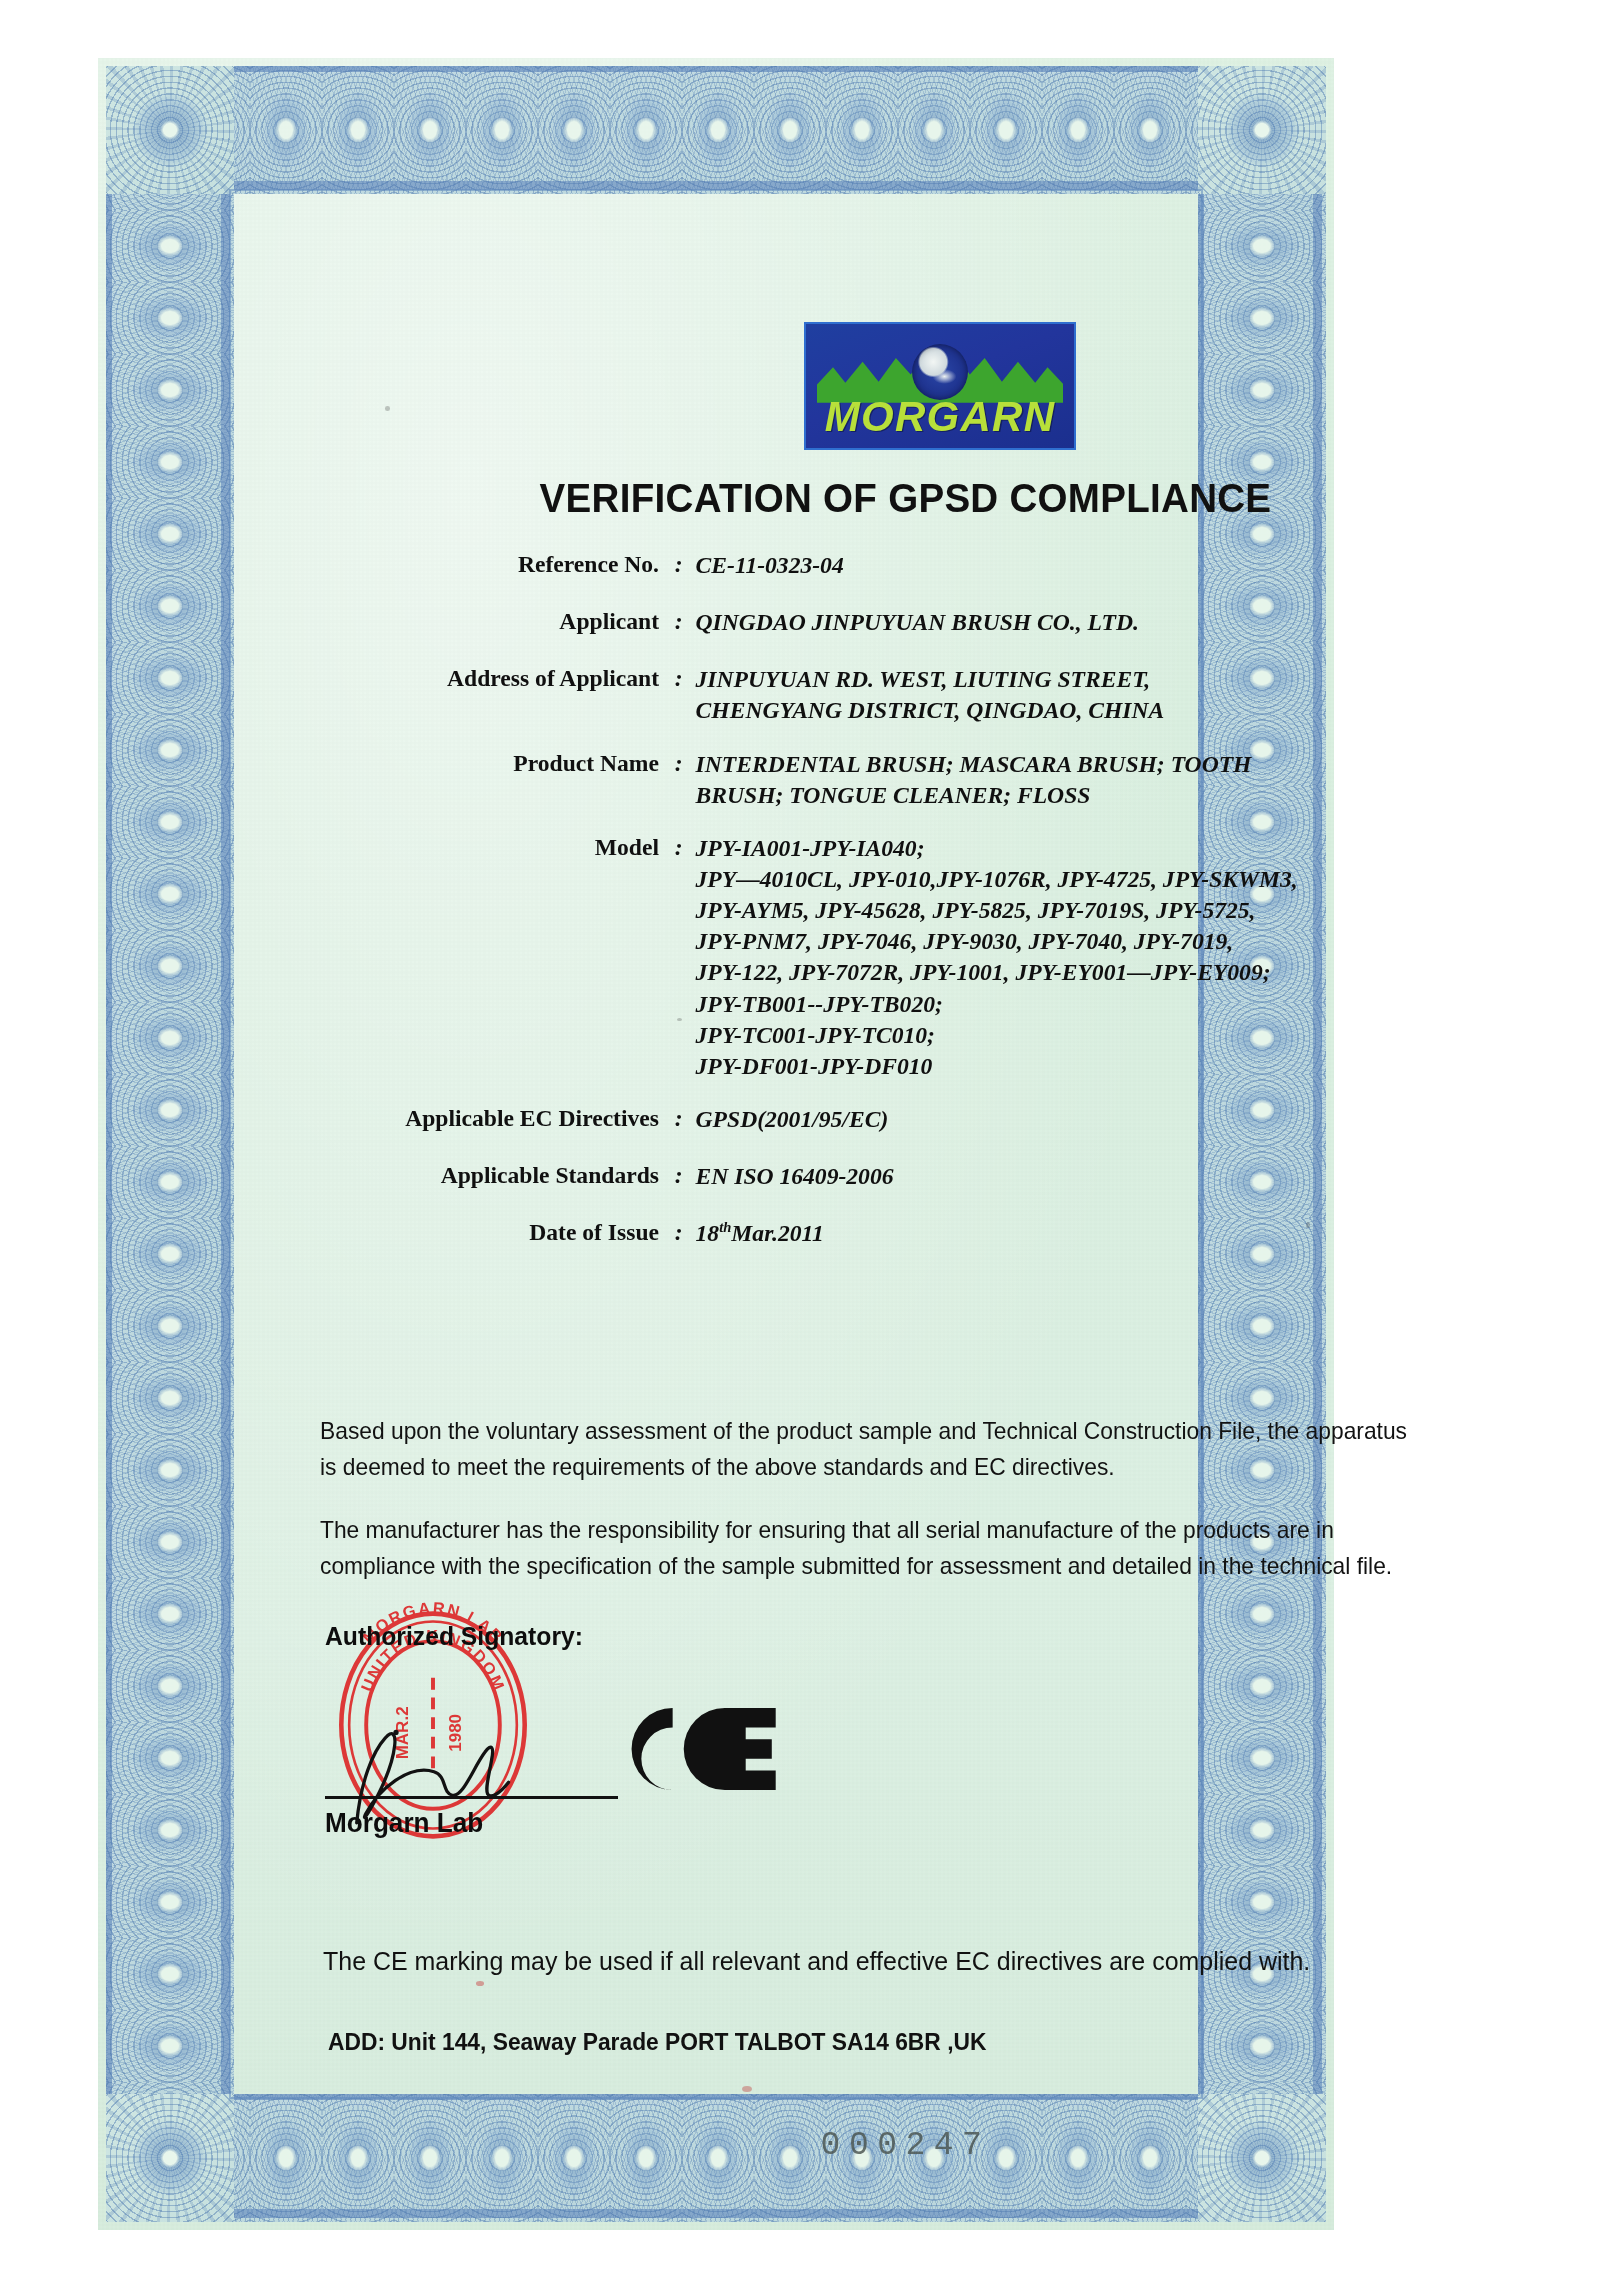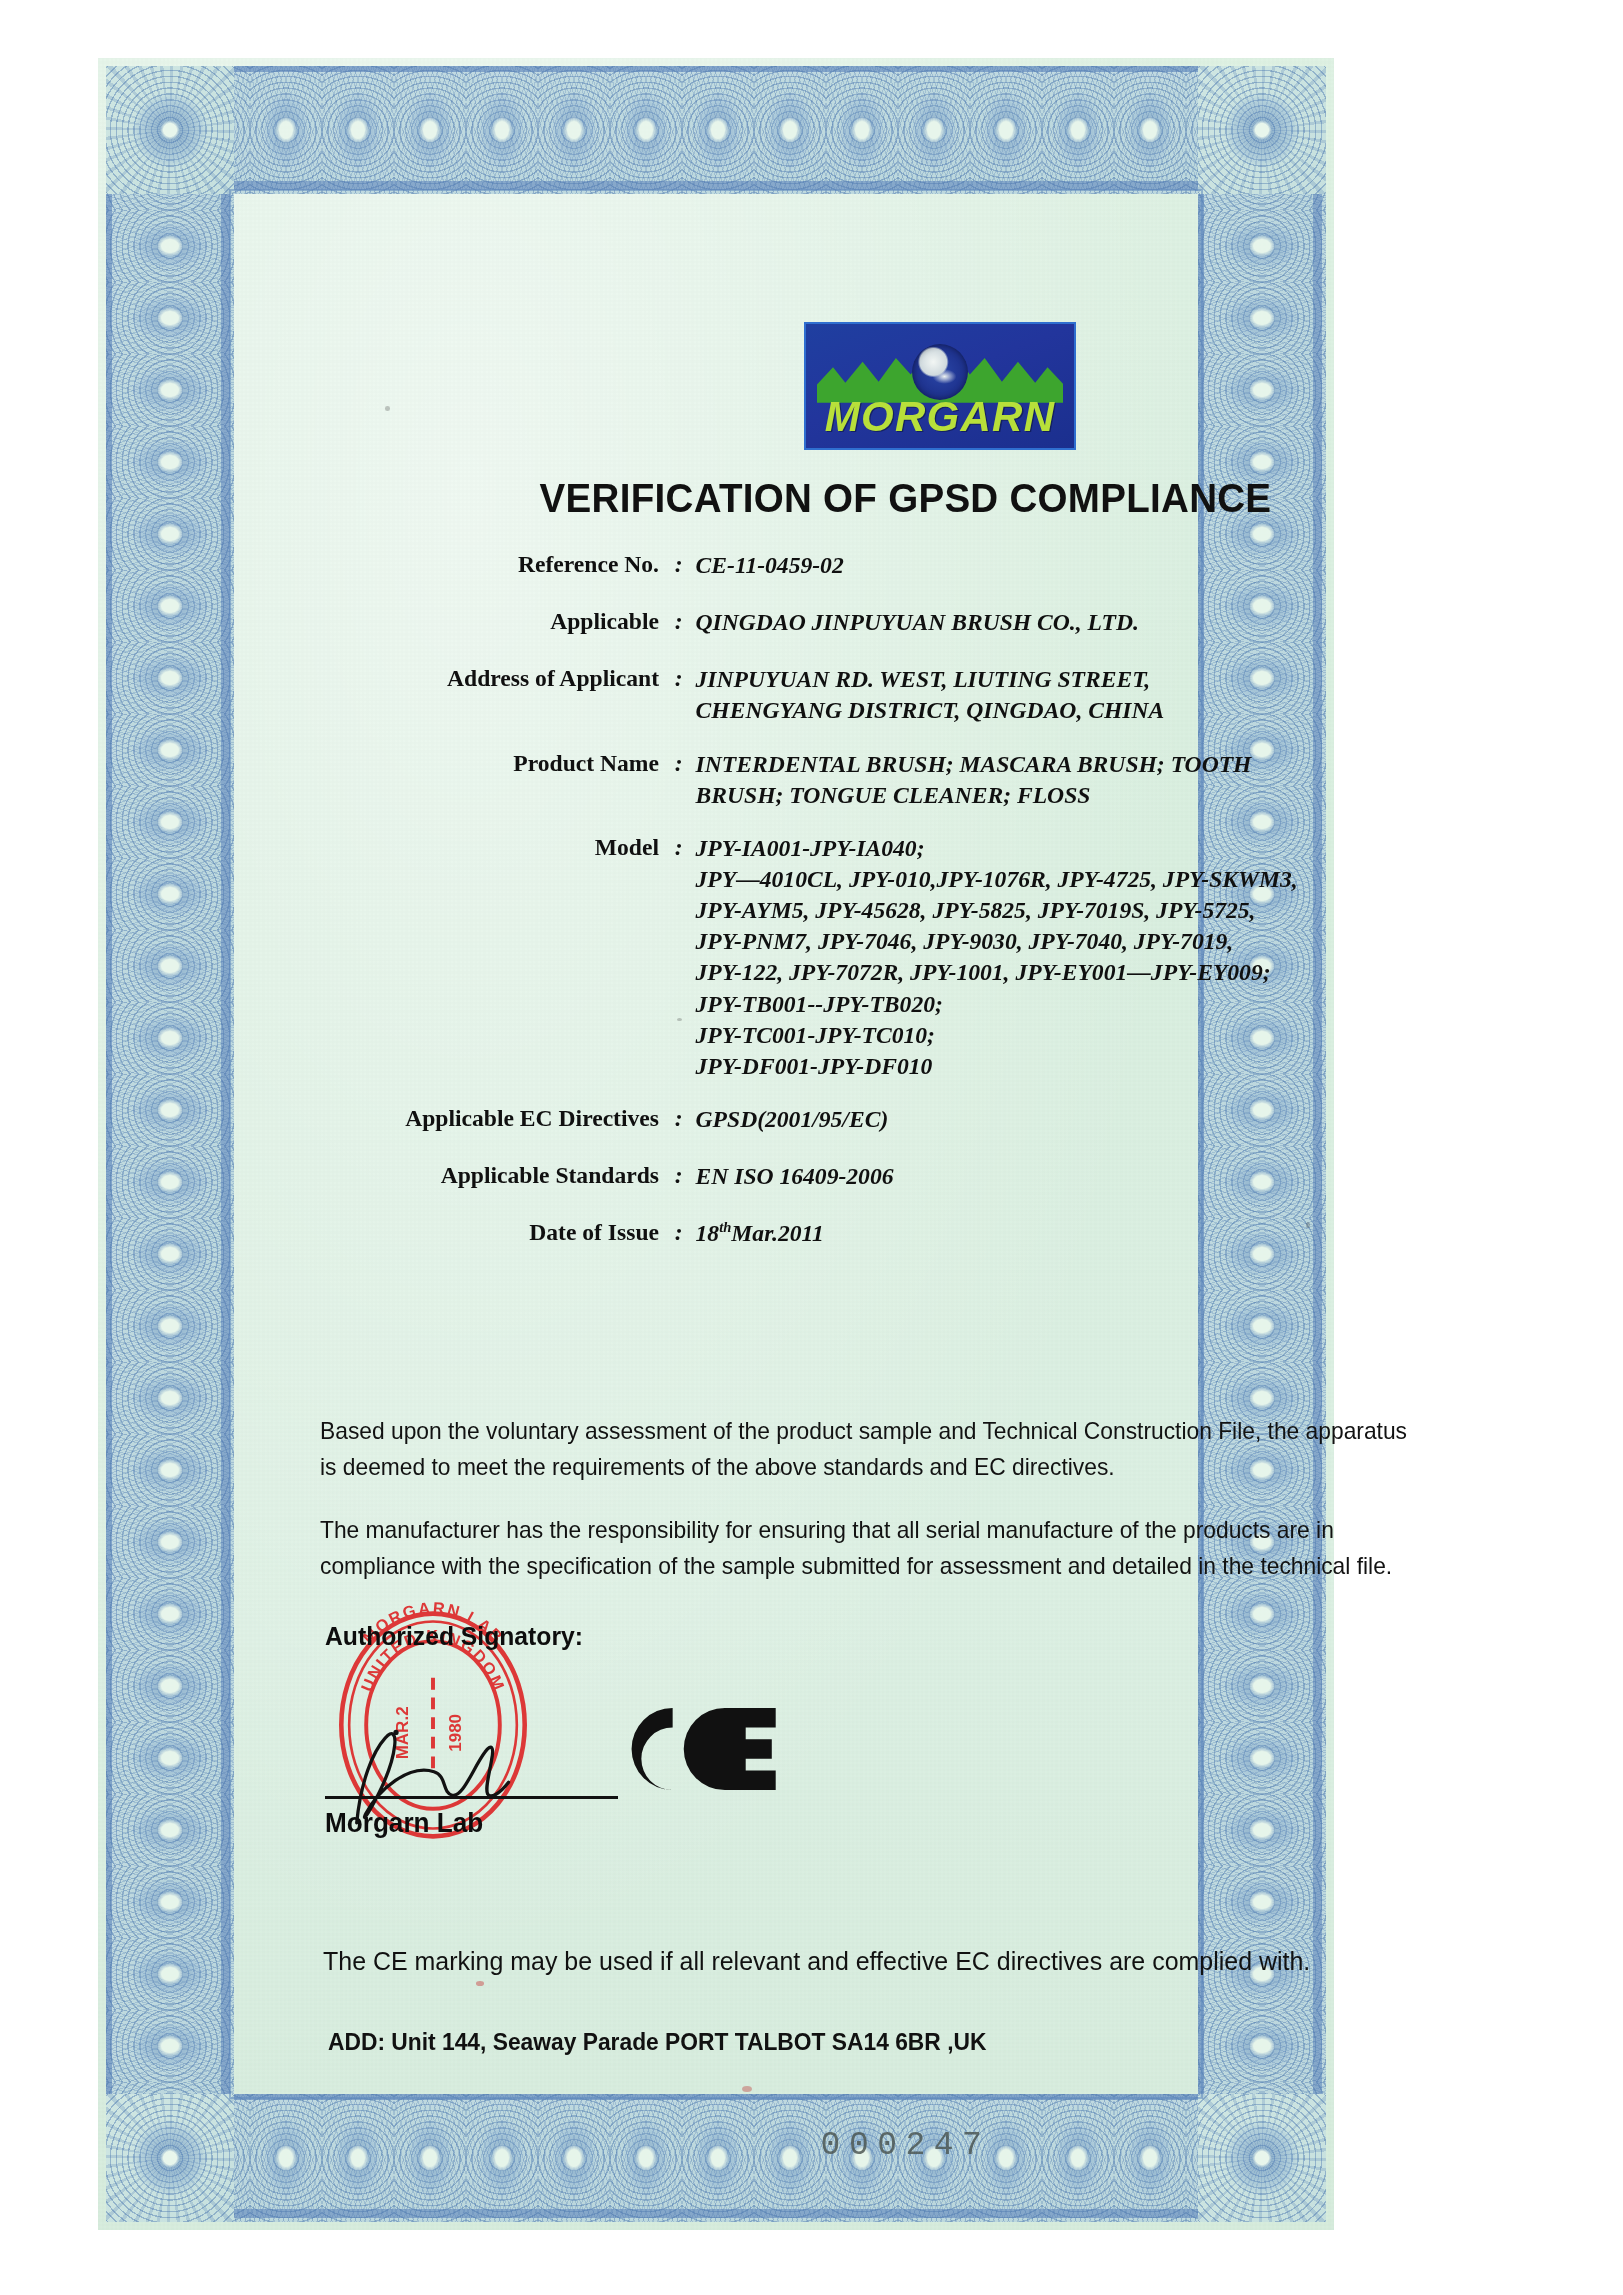--- a/index.html
+++ b/index.html
@@ -441,26 +441,26 @@
       </div>
 
       <div class="doc-title">VERIFICATION OF GPSD COMPLIANCE</div>
 
       <div class="fields">
 
         <div class="field-row">
           <div class="field-label">Reference No.</div>
           <div class="field-colon">:</div>
           <div class="field-value">
-            <div>CE-11-0459-02</div>
+            <div>CE-11-0323-04</div>
           </div>
         </div>
 
         <div class="field-row">
-          <div class="field-label">Applicable</div>
+          <div class="field-label">Applicant</div>
           <div class="field-colon">:</div>
           <div class="field-value">
             <div>QINGDAO JINPUYUAN BRUSH CO., LTD.</div>
           </div>
         </div>
 
         <div class="field-row tall">
           <div class="field-label">Address of Applicant</div>
           <div class="field-colon">:</div>
           <div class="field-value">

